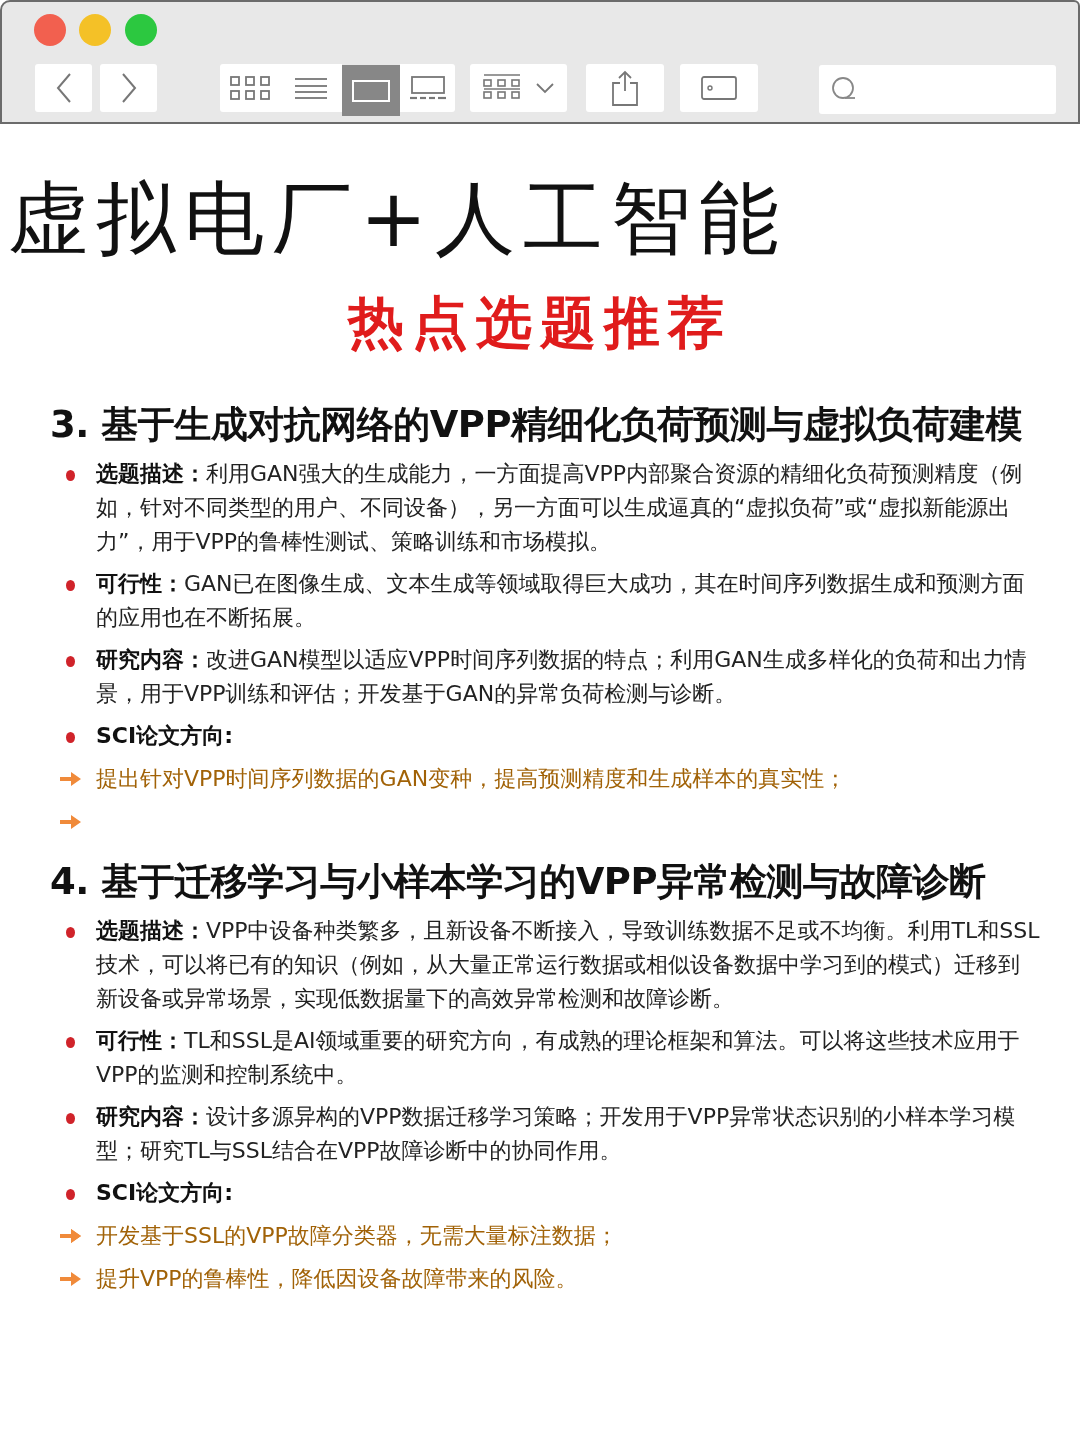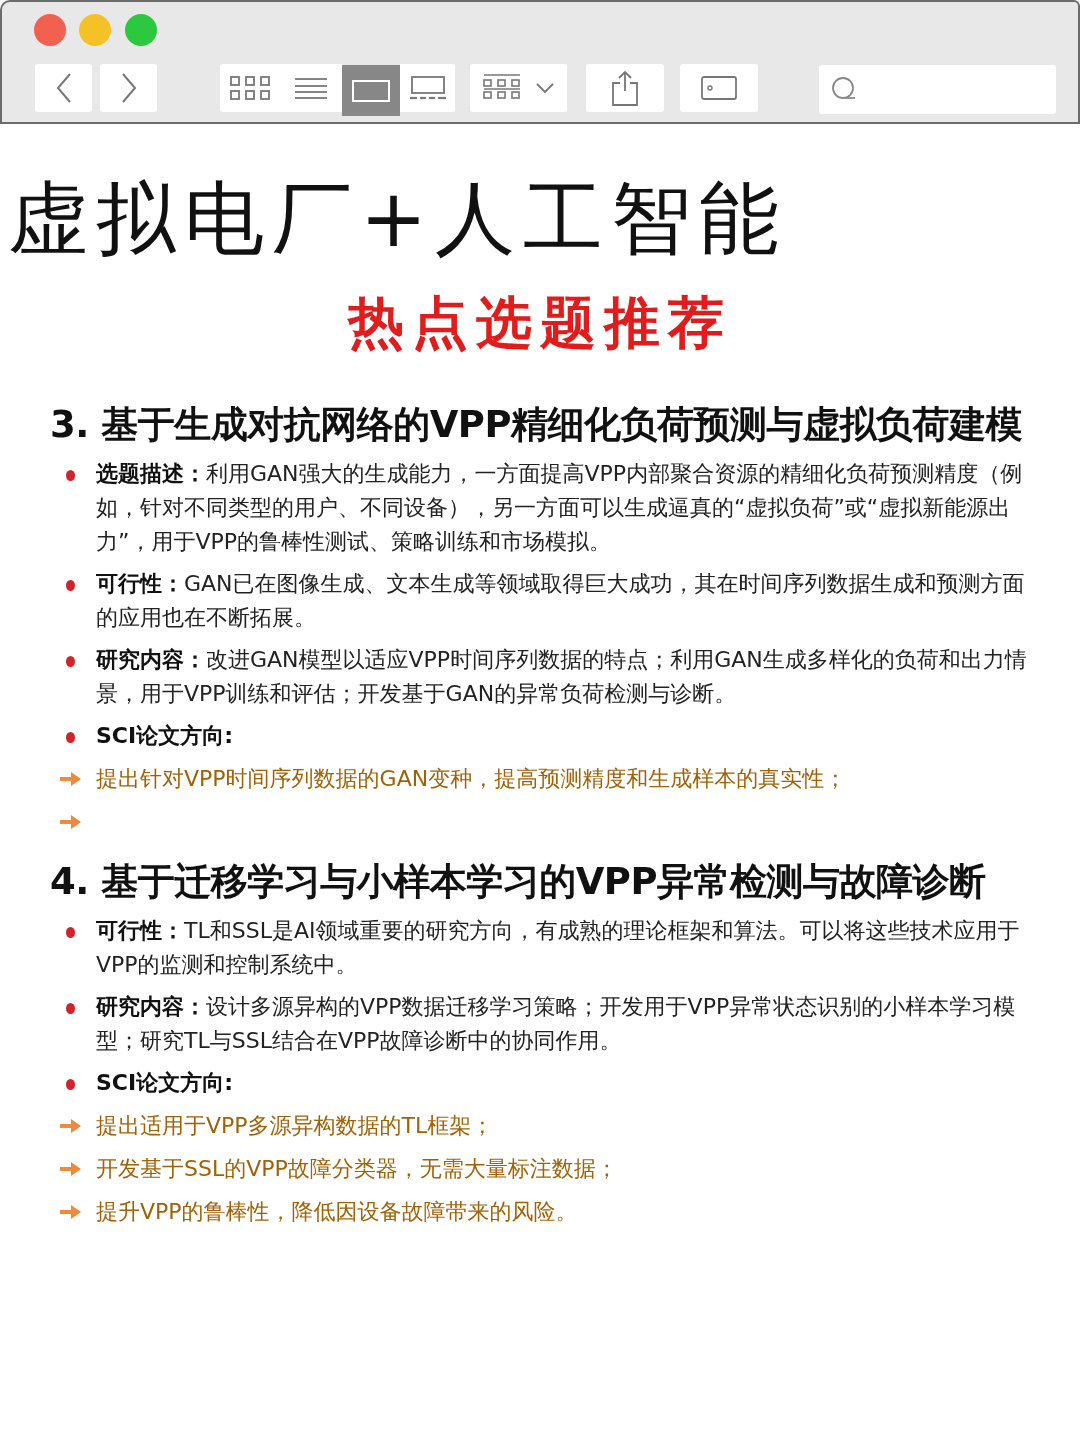--- a/index.html
+++ b/index.html
@@ -189,36 +189,39 @@
           <polygon points="0,6 11,6 11,1 21,8 11,15 11,10 0,10" fill="#f08a3a"></polygon>
         </svg>
     </div>
   </div>
 
   <div class="section" style="top:736px;">
     <div class="section-heading">4. 基于迁移学习与小样本学习的VPP异常检测与故障诊断</div>
 
     <div class="item">
       <span class="bullet-dot"></span>
+      <span class="item-label">选题描述：</span><span>VPP中设备种类繁多，且新设备不断接入，导致训练数据不足或不均衡。利用TL和SSL技术，可以将已有的知识（例如，从大量正常运行数据或相似设备数据中学习到的模式）迁移到新设备或异常场景，实现低数据量下的高效异常检测和故障诊断。</span>
+    </div>
+    <div class="item">
+      <span class="bullet-dot"></span>
       <span class="item-label">可行性：</span><span>TL和SSL是AI领域重要的研究方向，有成熟的理论框架和算法。可以将这些技术应用于VPP的监测和控制系统中。</span>
     </div>
     <div class="item">
       <span class="bullet-dot"></span>
       <span class="item-label">研究内容：</span><span>设计多源异构的VPP数据迁移学习策略；开发用于VPP异常状态识别的小样本学习模型；研究TL与SSL结合在VPP故障诊断中的协同作用。</span>
     </div>
     <div class="item" style="margin-bottom:9px;">
       <span class="bullet-dot"></span>
       <span class="item-label">SCI论文方向:</span>
     </div>
 
     <div class="arrow-item">
       <svg class="arrow-icon" viewBox="0 0 22 16">
           <polygon points="0,6 11,6 11,1 21,8 11,15 11,10 0,10" fill="#f08a3a"></polygon>
         </svg>
-      <span>提出适用于VPP多源异构数据的TL框架；</span>
     </div>
     <div class="arrow-item">
       <svg class="arrow-icon" viewBox="0 0 22 16">
           <polygon points="0,6 11,6 11,1 21,8 11,15 11,10 0,10" fill="#f08a3a"></polygon>
         </svg>
       <span>开发基于SSL的VPP故障分类器，无需大量标注数据；</span>
     </div>
     <div class="arrow-item">
       <svg class="arrow-icon" viewBox="0 0 22 16">
           <polygon points="0,6 11,6 11,1 21,8 11,15 11,10 0,10" fill="#f08a3a"></polygon>

